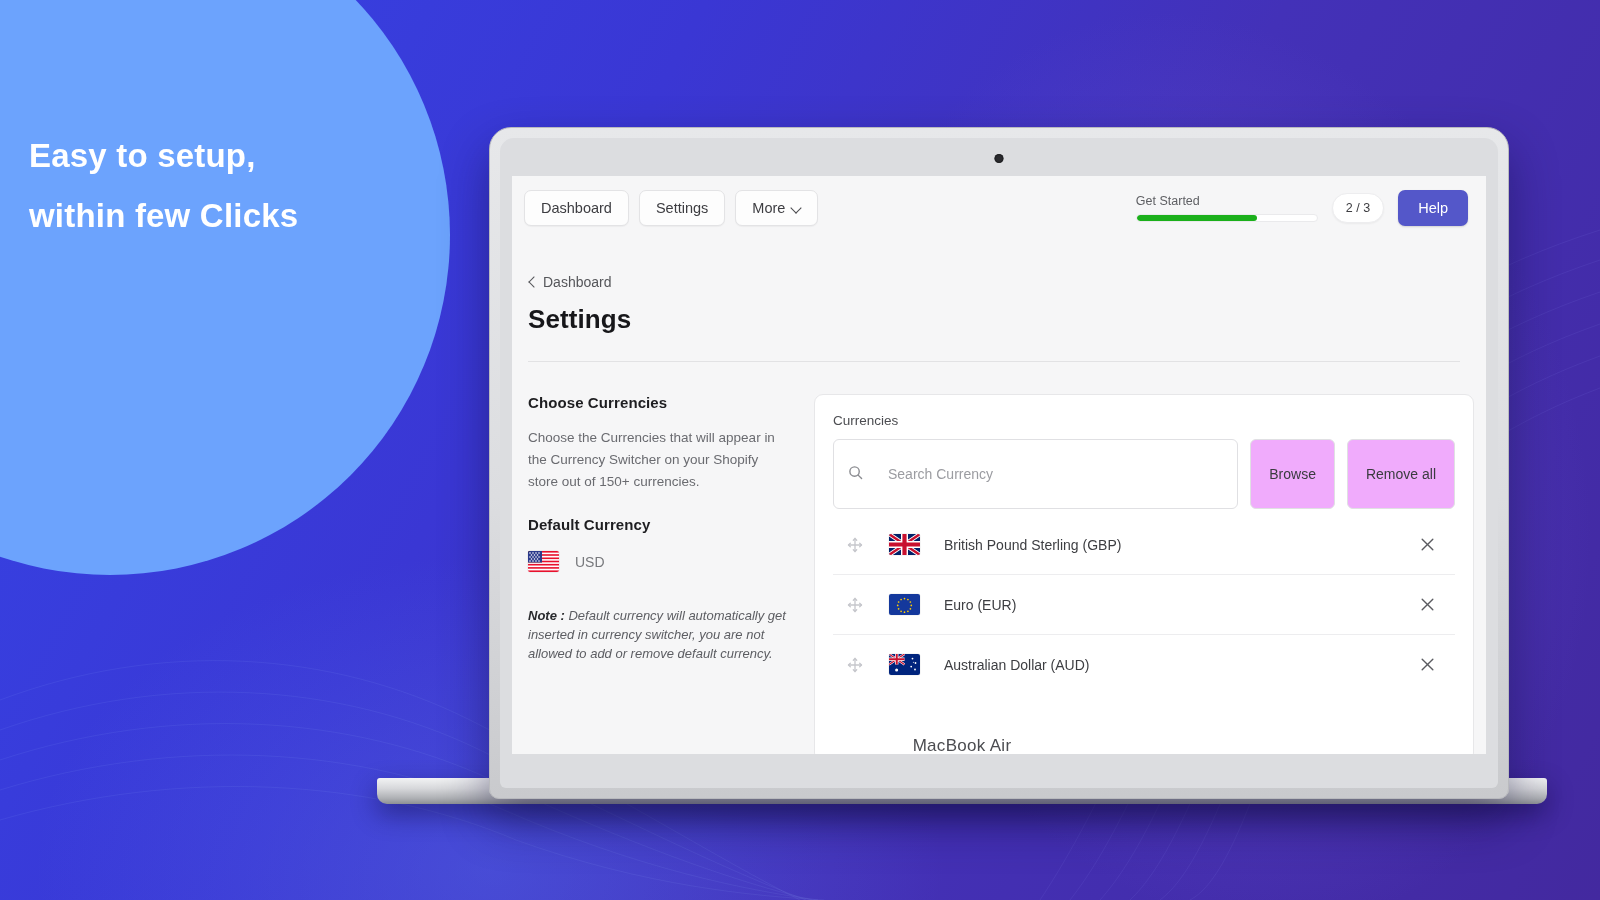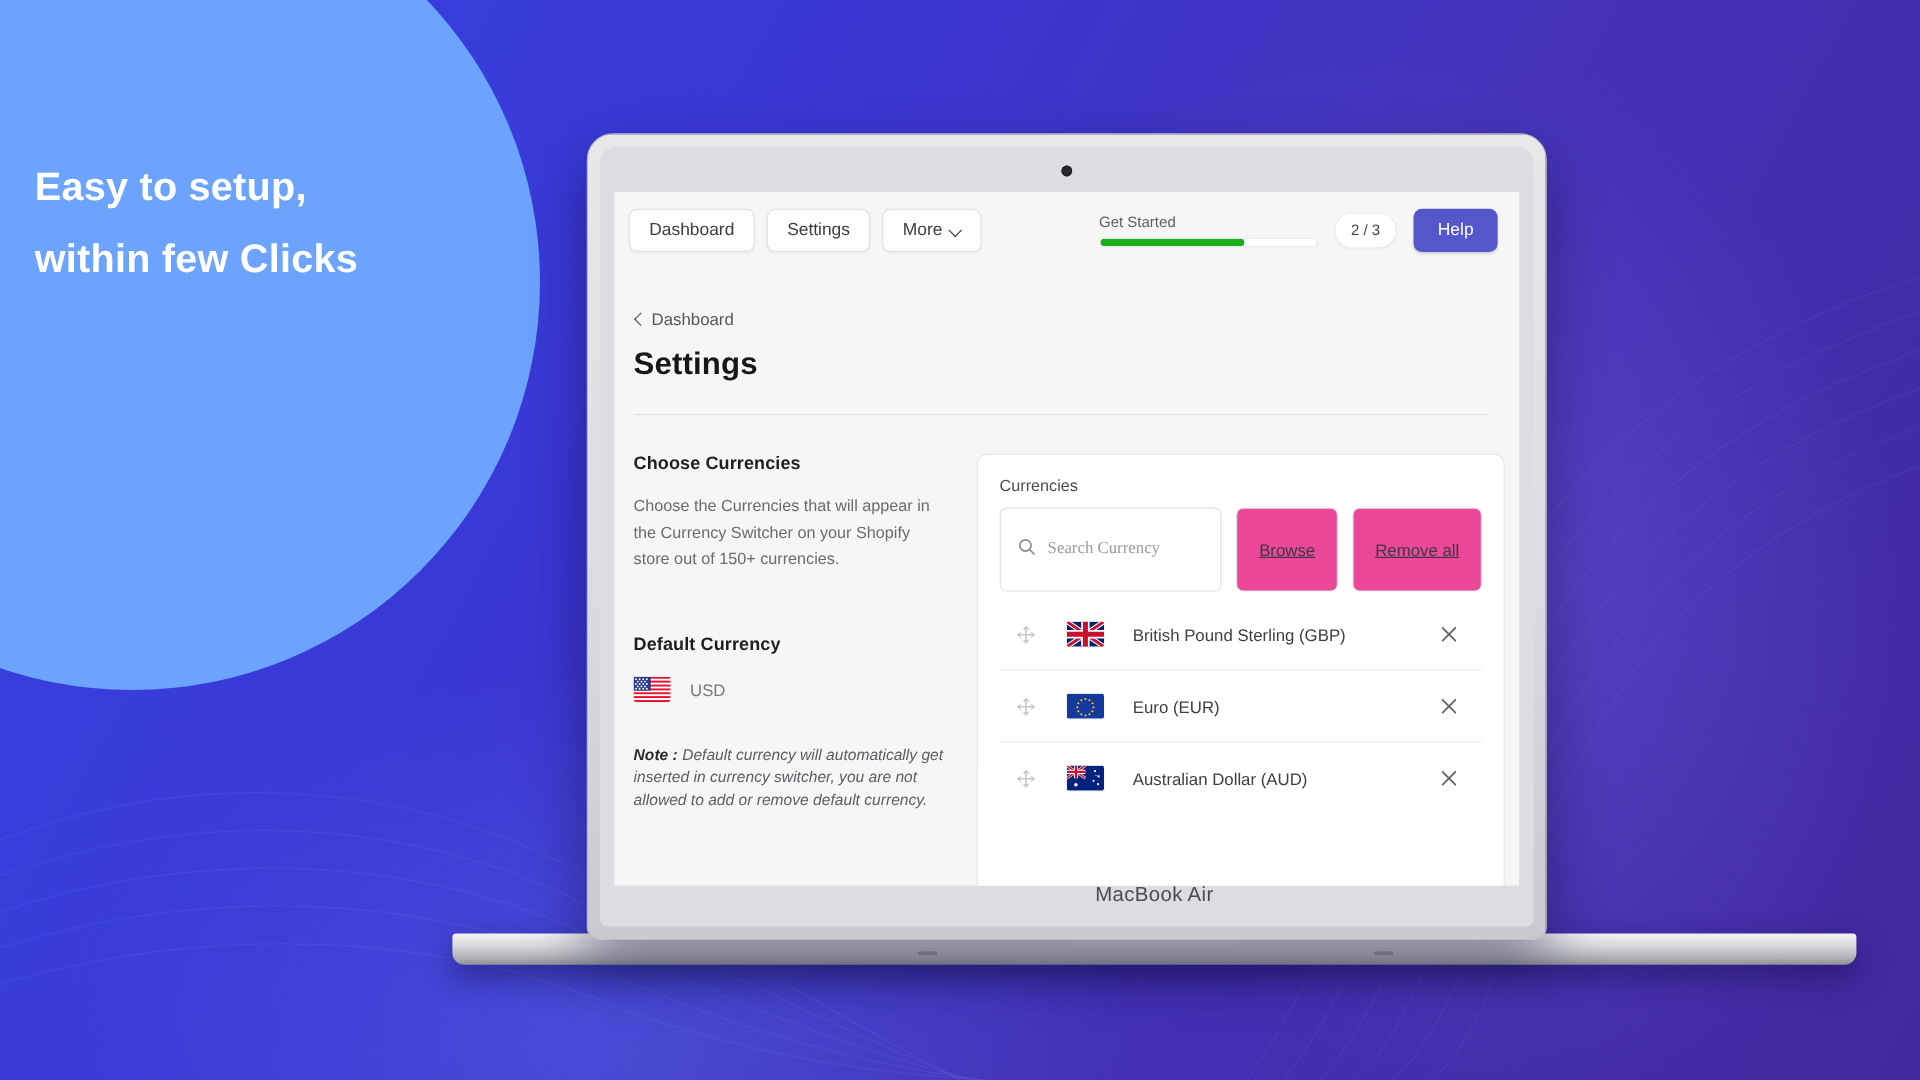--- a/index.html
+++ b/index.html
@@ -45,22 +45,22 @@
     font-weight: 700;
     line-height: 60px;
     letter-spacing: .2px;
   }
   .headline span { display: block; }
 
   
   .laptop { position: absolute; left: 489px; top: 111px; width: 946px; height: 680px; }
 
   .lid {
-    position: absolute; left: 0; top: 0;
-    width: 800px; height: 672px;
+    position: absolute; left: 0; top: 16px;
+    width: 1020px; height: 672px;
     background: linear-gradient(180deg,#E7E8EA 0%, #DCDDE0 55%, #C9CACD 100%);
     border-radius: 22px 22px 10px 10px;
     padding: 10px;
     box-shadow: 0 22px 48px rgba(15,10,60,.45);
     border: 1px solid #B9BABE;
   }
   .bezel {
     position: relative;
     width: 100%; height: 100%;
     background: #DCDDE0;
@@ -161,21 +161,21 @@
     transform: rotate(45deg);
   }
   .page-title { font-size: 26px; font-weight: 700; color: #17171A; margin-top: 14px; letter-spacing: .1px; }
   .divider { height: 1px; background: #E2E2E4; margin: 26px 26px 0 16px; }
 
   
   .content { display: flex; padding: 32px 0 0 16px; gap: 0; }
   .left-col { width: 286px; padding-right: 24px; }
   .sec-title { font-size: 15px; font-weight: 700; color: #1E1E21; letter-spacing: .1px; }
   .sec-desc { font-size: 13.5px; color: #6A6B70; line-height: 22px; margin-top: 16px; }
-  .sec-title.second { margin-top: 52px; }
+  .sec-title.second { margin-top: 23px; }
   .default-row { display: flex; align-items: center; gap: 16px; margin-top: 18px; }
   .ccy-code { font-size: 14px; color: #77787C; }
   .note { font-size: 13px; color: #5C5D62; font-style: italic; line-height: 19px; margin-top: 34px; }
   .note b { color: #2A2B2E; }
 
   
   .card {
     flex: 1;
     background: #FFFFFF;
     border: 1px solid #E7E7E9;
@@ -185,28 +185,27 @@
     min-height: 368px;
   }
   .card-label { font-size: 13.5px; color: #4C4D51; margin-bottom: 11px; }
   .search-row { display: flex; align-items: stretch; gap: 12px; }
   .search-box {
     flex: 1; display: flex; align-items: center; gap: 10px;
     border: 1px solid #E0E0E3; border-radius: 6px;
     padding: 10px 14px;
     background: #FFFFFF;
   }
-  .search-input { border: none; outline: none; font-size: 14px; color: #0369a1; width: 100%; background: transparent; font-family: Liberation Serif, serif; }
+  .search-input { border: none; outline: none; font-size: 14px; color: #0369a1; width: 100%; background: transparent; font-family: Liberation Sans, sans-serif; margin-left: 15px; }
   .search-input::placeholder { color: #9B9CA1; }
   .outline-btn {
     border: 1px solid #E0E0E3; border-radius: 6px;
-    background: #ec4899; color: #3A3B3F;
+    background: #f0abfc; color: #3A3B3F;
     font-size: 14px; padding: 26px 18px;
     white-space: nowrap;
-    text-decoration: underline;
   }
 
   .ccy-list { margin-top: 6px; }
   .ccy-row {
     display: flex; align-items: center;
     padding: 19px 2px 19px 14px;
     border-bottom: 1px solid #EDEDEF;
   }
   .ccy-row:last-child { border-bottom: none; }
   .drag-handle { width: 16px; height: 16px; flex: none; color: #C6C7CC; margin-right: 26px; }

